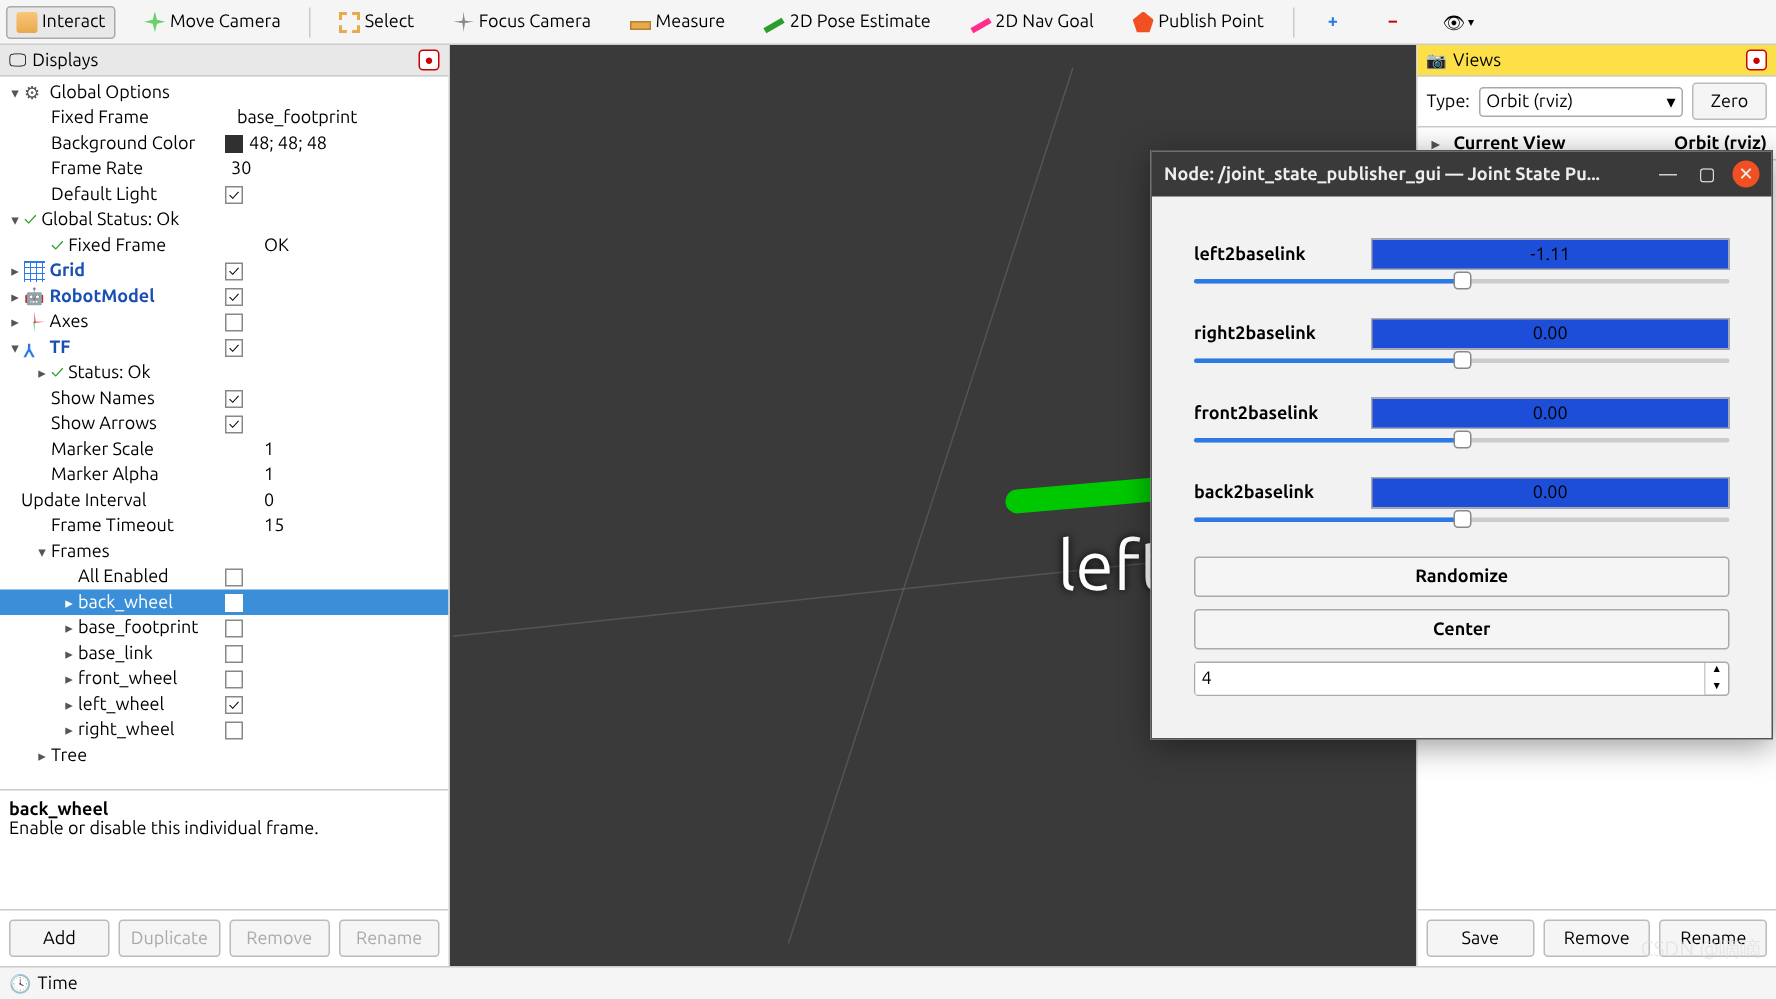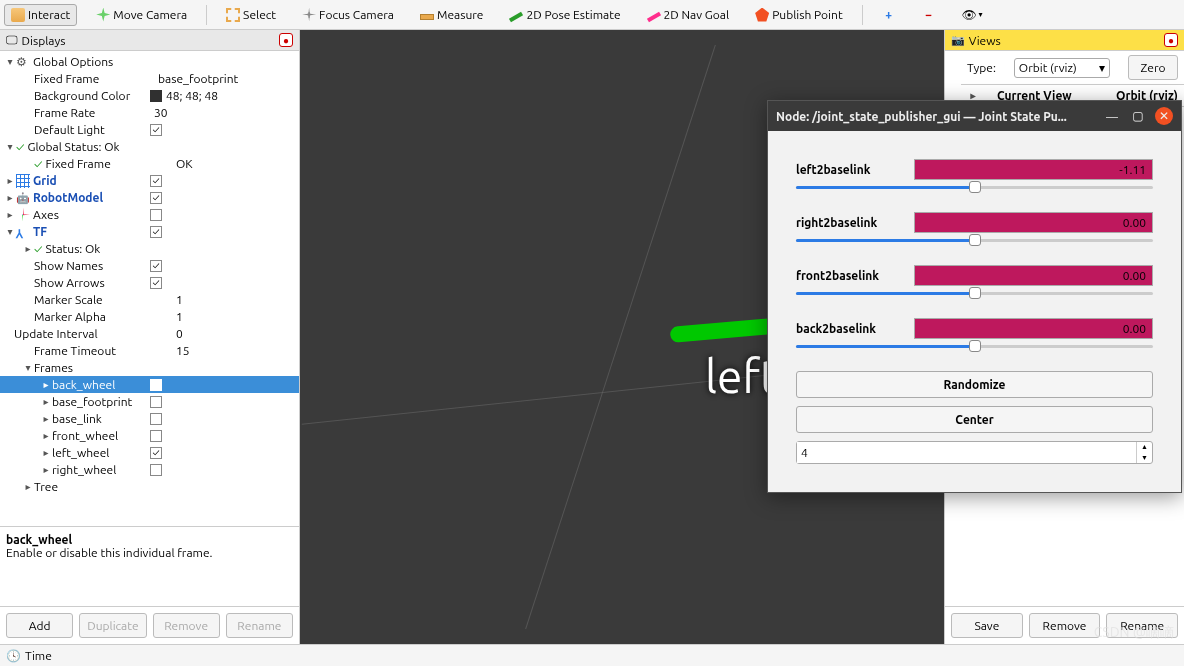--- a/index.html
+++ b/index.html
@@ -37,34 +37,34 @@
 .axis-red { position: absolute; width: 16px; height: 160px; background: #e4002b; left: 556px; top: 140px; border-radius: 8px; }
 .axis-green { position: absolute; width: 160px; height: 16px; background: #00c800; left: 370px; top: 290px; border-radius: 8px; transform: rotate(-5deg); }
 .axis-blue { position: absolute; width: 90px; height: 16px; background: #0040e0; left: 470px; top: 310px; border-radius: 8px; transform: rotate(25deg); }
 .blue-ball { position:absolute; width:28px; height:28px; background:#0030ff; border-radius:50%; left:470px; top:320px; }
 .body-cyl { position: absolute; width: 200px; height: 130px; background: #b5733c; border-radius: 50% / 30%; left: 520px; top: 240px; opacity:.9;}
 .arrow-pink { position:absolute; left:530px; top:270px; width:0; height:0; border-left:60px solid #ff2d8c; border-top:30px solid transparent; border-bottom:30px solid transparent; transform: rotate(-5deg); }
 .dot-m { position:absolute; width:10px; height:10px; background:#ff00ff; border-radius:50%; }
 .vp-label { position: absolute; left: 405px; top: 320px; color: #fff; font-size: 46px; font-weight: normal; text-shadow: 0 0 6px #000; }
 .right-panel { width: 240px; background: #fff; border-left: 1px solid #ccc; display: flex; flex-direction: column; }
 .views-hdr { display:flex; align-items:center; background:#fde047; padding:3px 6px; border-bottom:1px solid #ccc; }
-.views-row { display:flex; align-items:center; padding:4px 6px; gap:18px;margin-left:16px; }
+.views-row { display:flex; align-items:center; padding:4px 6px; gap:6px; }
 .select { flex:1; border:1px solid #aaa; border-radius:3px; padding:2px 4px; background:#fff; display:flex; justify-content:space-between; align-items:center; }
 .right-body { flex:1; border-top:1px solid #ccc; }
 .right-btns { display:flex; gap:6px; padding:6px; border-top:1px solid #ccc; }
 
 .jsp { position: absolute; left: 767px; top: 100px; width: 415px; background: #f2f2f2; border: 1px solid #555; box-shadow: 0 4px 20px rgba(0,0,0,.4); }
 .jsp-title { background: #3a3a3a; color: #eee; padding: 6px 8px; display: flex; align-items: center; gap: 8px; }
 .jsp-title .t { flex: 1; font-weight: bold; }
 .win-btn { width: 18px; height: 18px; display: flex; align-items: center; justify-content: center; color: #eee; cursor: pointer; }
 .win-btn.close { background: #f25022; border-radius: 50%; }
 .jsp-body { padding: 28px; display:flex; flex-direction:column; gap:8px; }
 .joint-row { display: flex; align-items: center; gap: 8px; }
 .joint-row .jl { width: 110px; font-weight: bold; }
-.joint-row .jv { flex: 1; border: 1px solid #aaa; padding: 3px 6px; text-align: right; background:#be185d; }
+.joint-row .jv { flex: 1; border: 1px solid #aaa; padding: 3px 6px; text-align: center; background:#1d4ed8; }
 .slider { position: relative; height: 14px; margin-bottom: 10px; }
 .slider .track { position:absolute; top:6px; left:0; right:0; height:3px; background:#ccc; border-radius:2px; }
 .slider .fill { position:absolute; top:6px; left:0; height:3px; background:#2c7be5; border-radius:2px; }
 .slider .thumb { position:absolute; top:1px; width:12px; height:12px; background:#fff; border:1px solid #888; border-radius:3px; }
 .jsp-btn { border:1px solid #aaa; background:#f5f5f5; border-radius:3px; padding:6px; text-align:center; cursor:pointer; font-weight:bold; }
 .jsp-spin { display:flex; border:1px solid #aaa; border-radius:3px; background:#fff; }
 .jsp-spin input { flex:1; border:none; padding:4px; outline:none; }
 .jsp-spin .sp { width:16px; display:flex; flex-direction:column; border-left:1px solid #ccc; }
 .jsp-spin .sp span { flex:1; font-size:7px; text-align:center; cursor:pointer; }
 .time-bar { height: 22px; background: #f5f5f5; border-top: 1px solid #ccc; display: flex; align-items: center; padding: 0 6px; gap:4px; }
@@ -226,20 +226,24 @@
           <span style="position:absolute;left:176px;">0</span>
         </div>
       <div class="tree-row" style="padding-left:34px;">
           <span class="lbl">Frame Timeout</span>
           <span style="position:absolute;left:176px;">15</span>
         </div>
       <div class="tree-row" style="padding-left:22px;">
           <span class="exp">▾</span>
           <span class="lbl">Frames</span>
         </div>
+      <div class="tree-row" style="padding-left:52px;">
+          <span class="lbl">All Enabled</span>
+          <span class="cb" style="position:absolute;left:150px;margin:0;"></span>
+        </div>
       <div class="tree-row sel" style="padding-left:40px;">
           <span class="exp" style="color:#fff;">▸</span>
           <span class="lbl">back_wheel</span>
           <span class="cb" style="position:absolute;left:150px;margin:0;"></span>
         </div>
       <div class="tree-row" style="padding-left:40px;">
           <span class="exp">▸</span>
           <span class="lbl">base_footprint</span>
           <span class="cb" style="position:absolute;left:150px;margin:0;"></span>
         </div>

